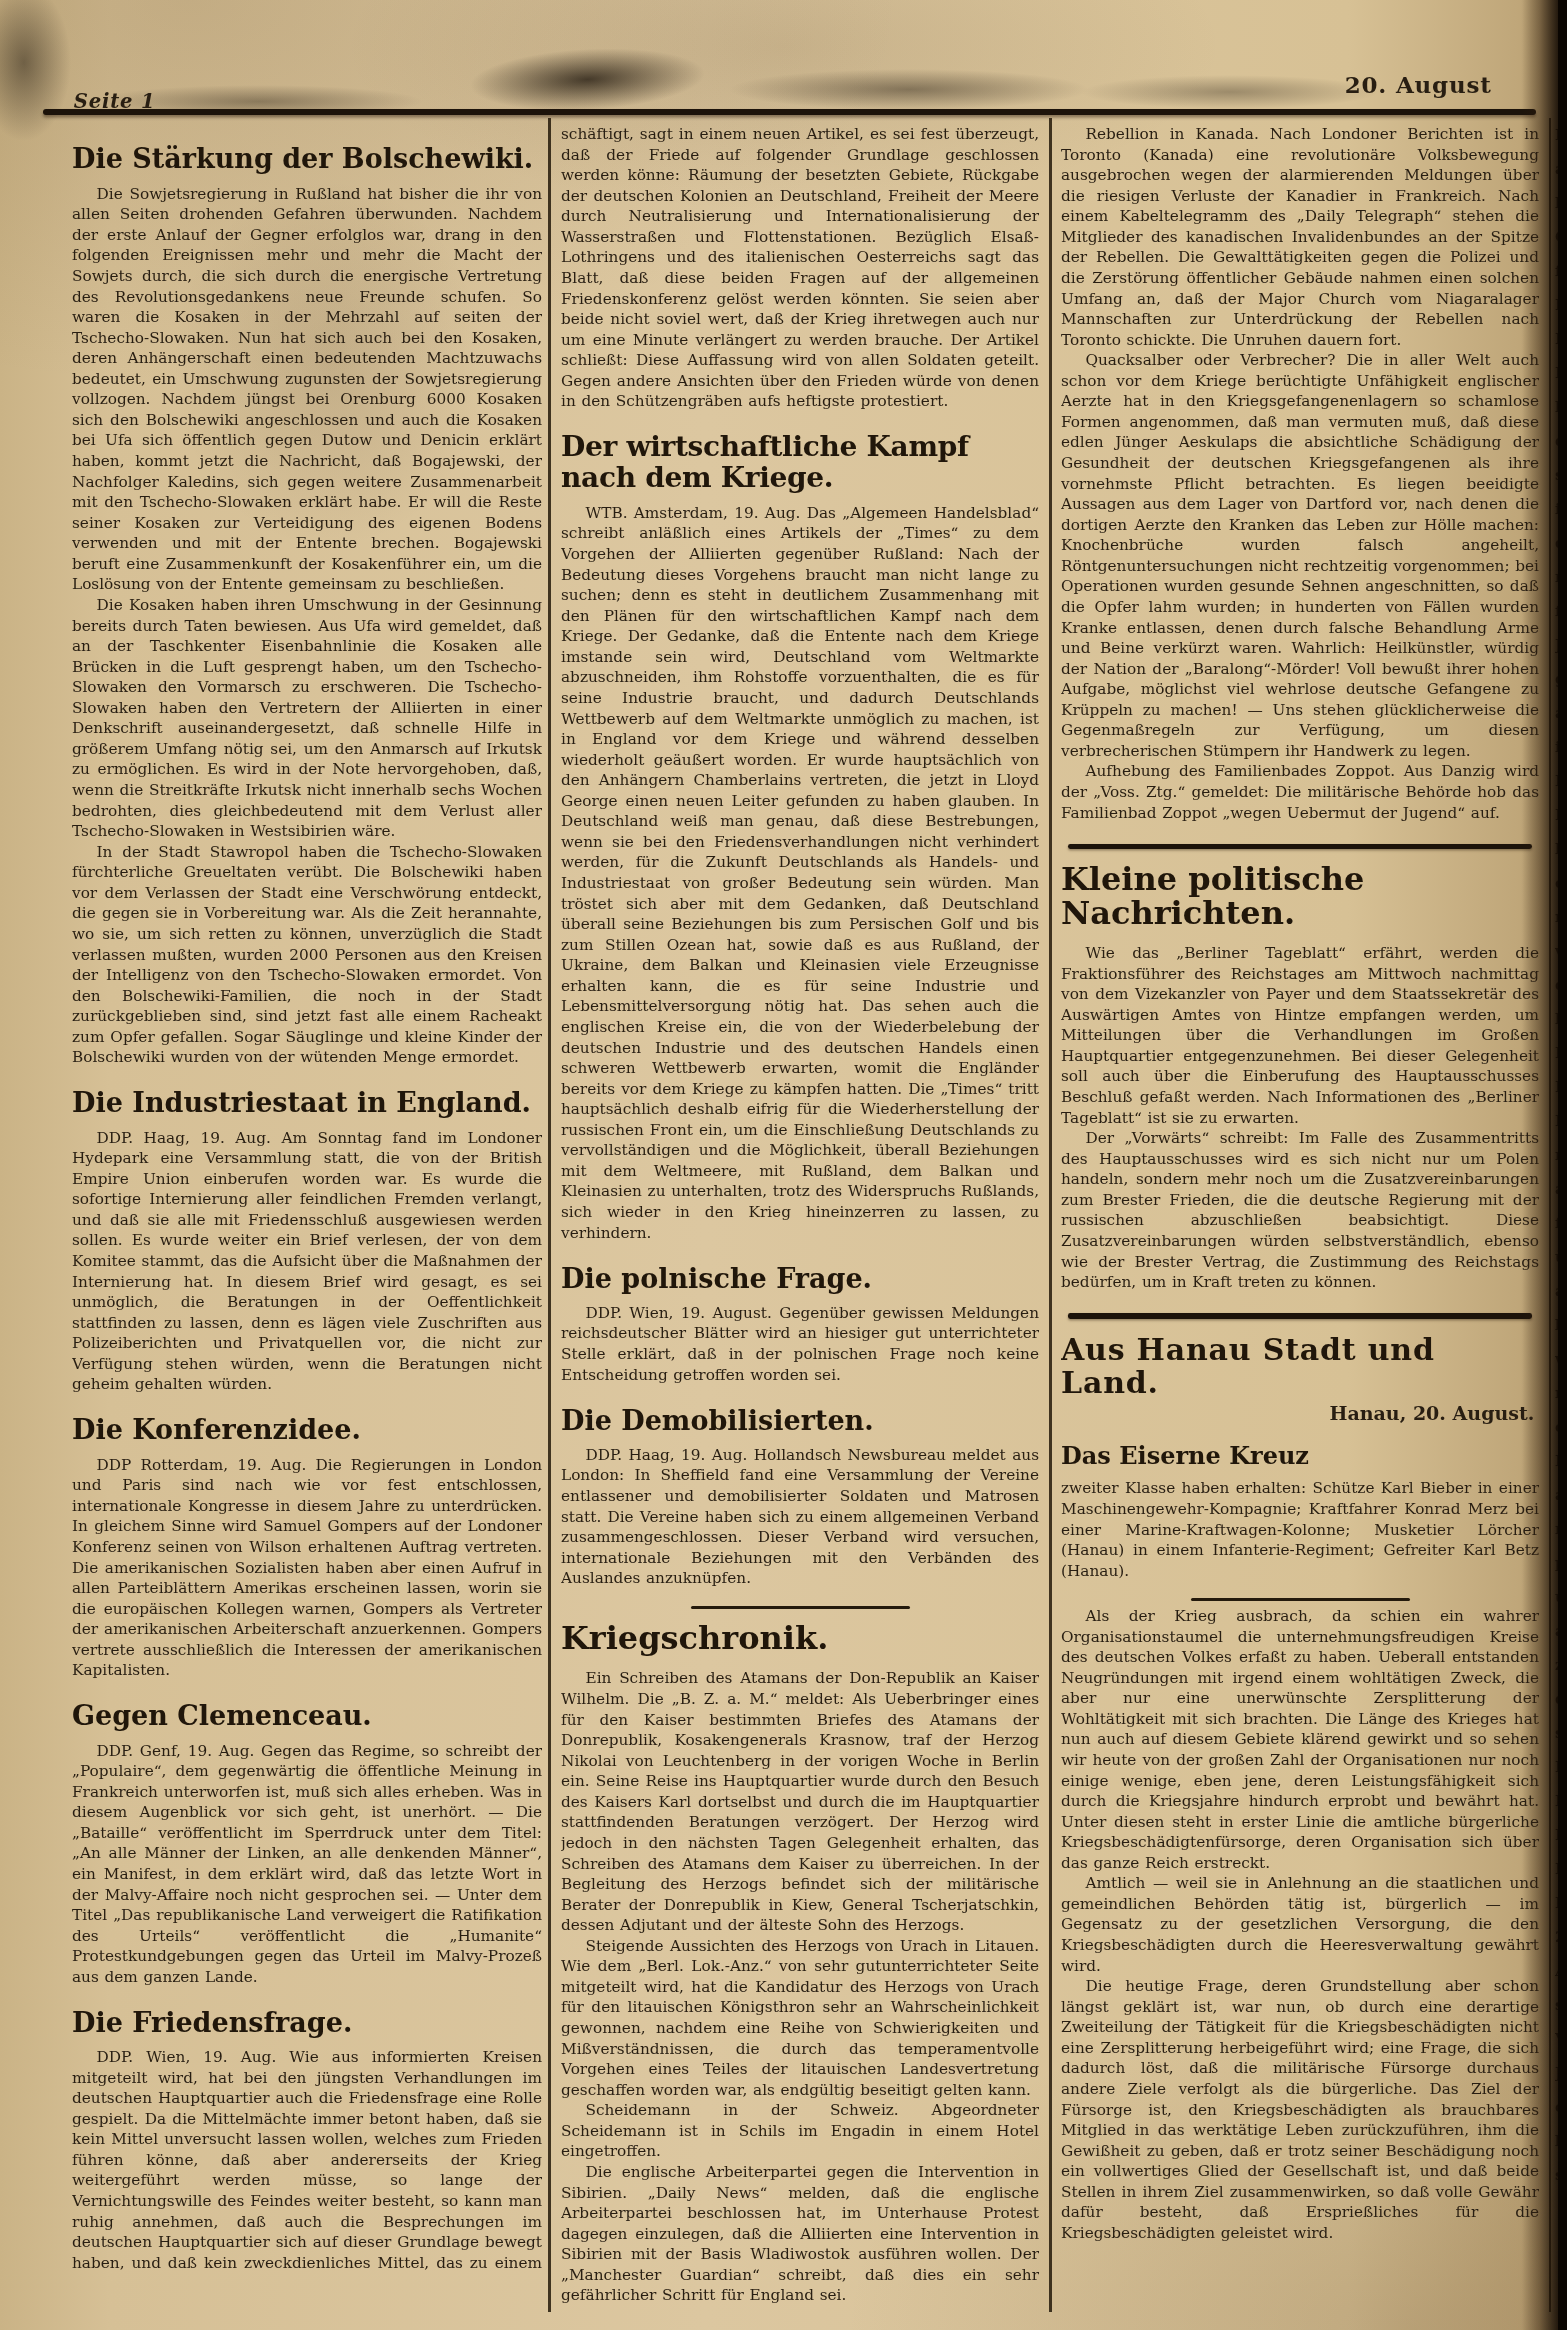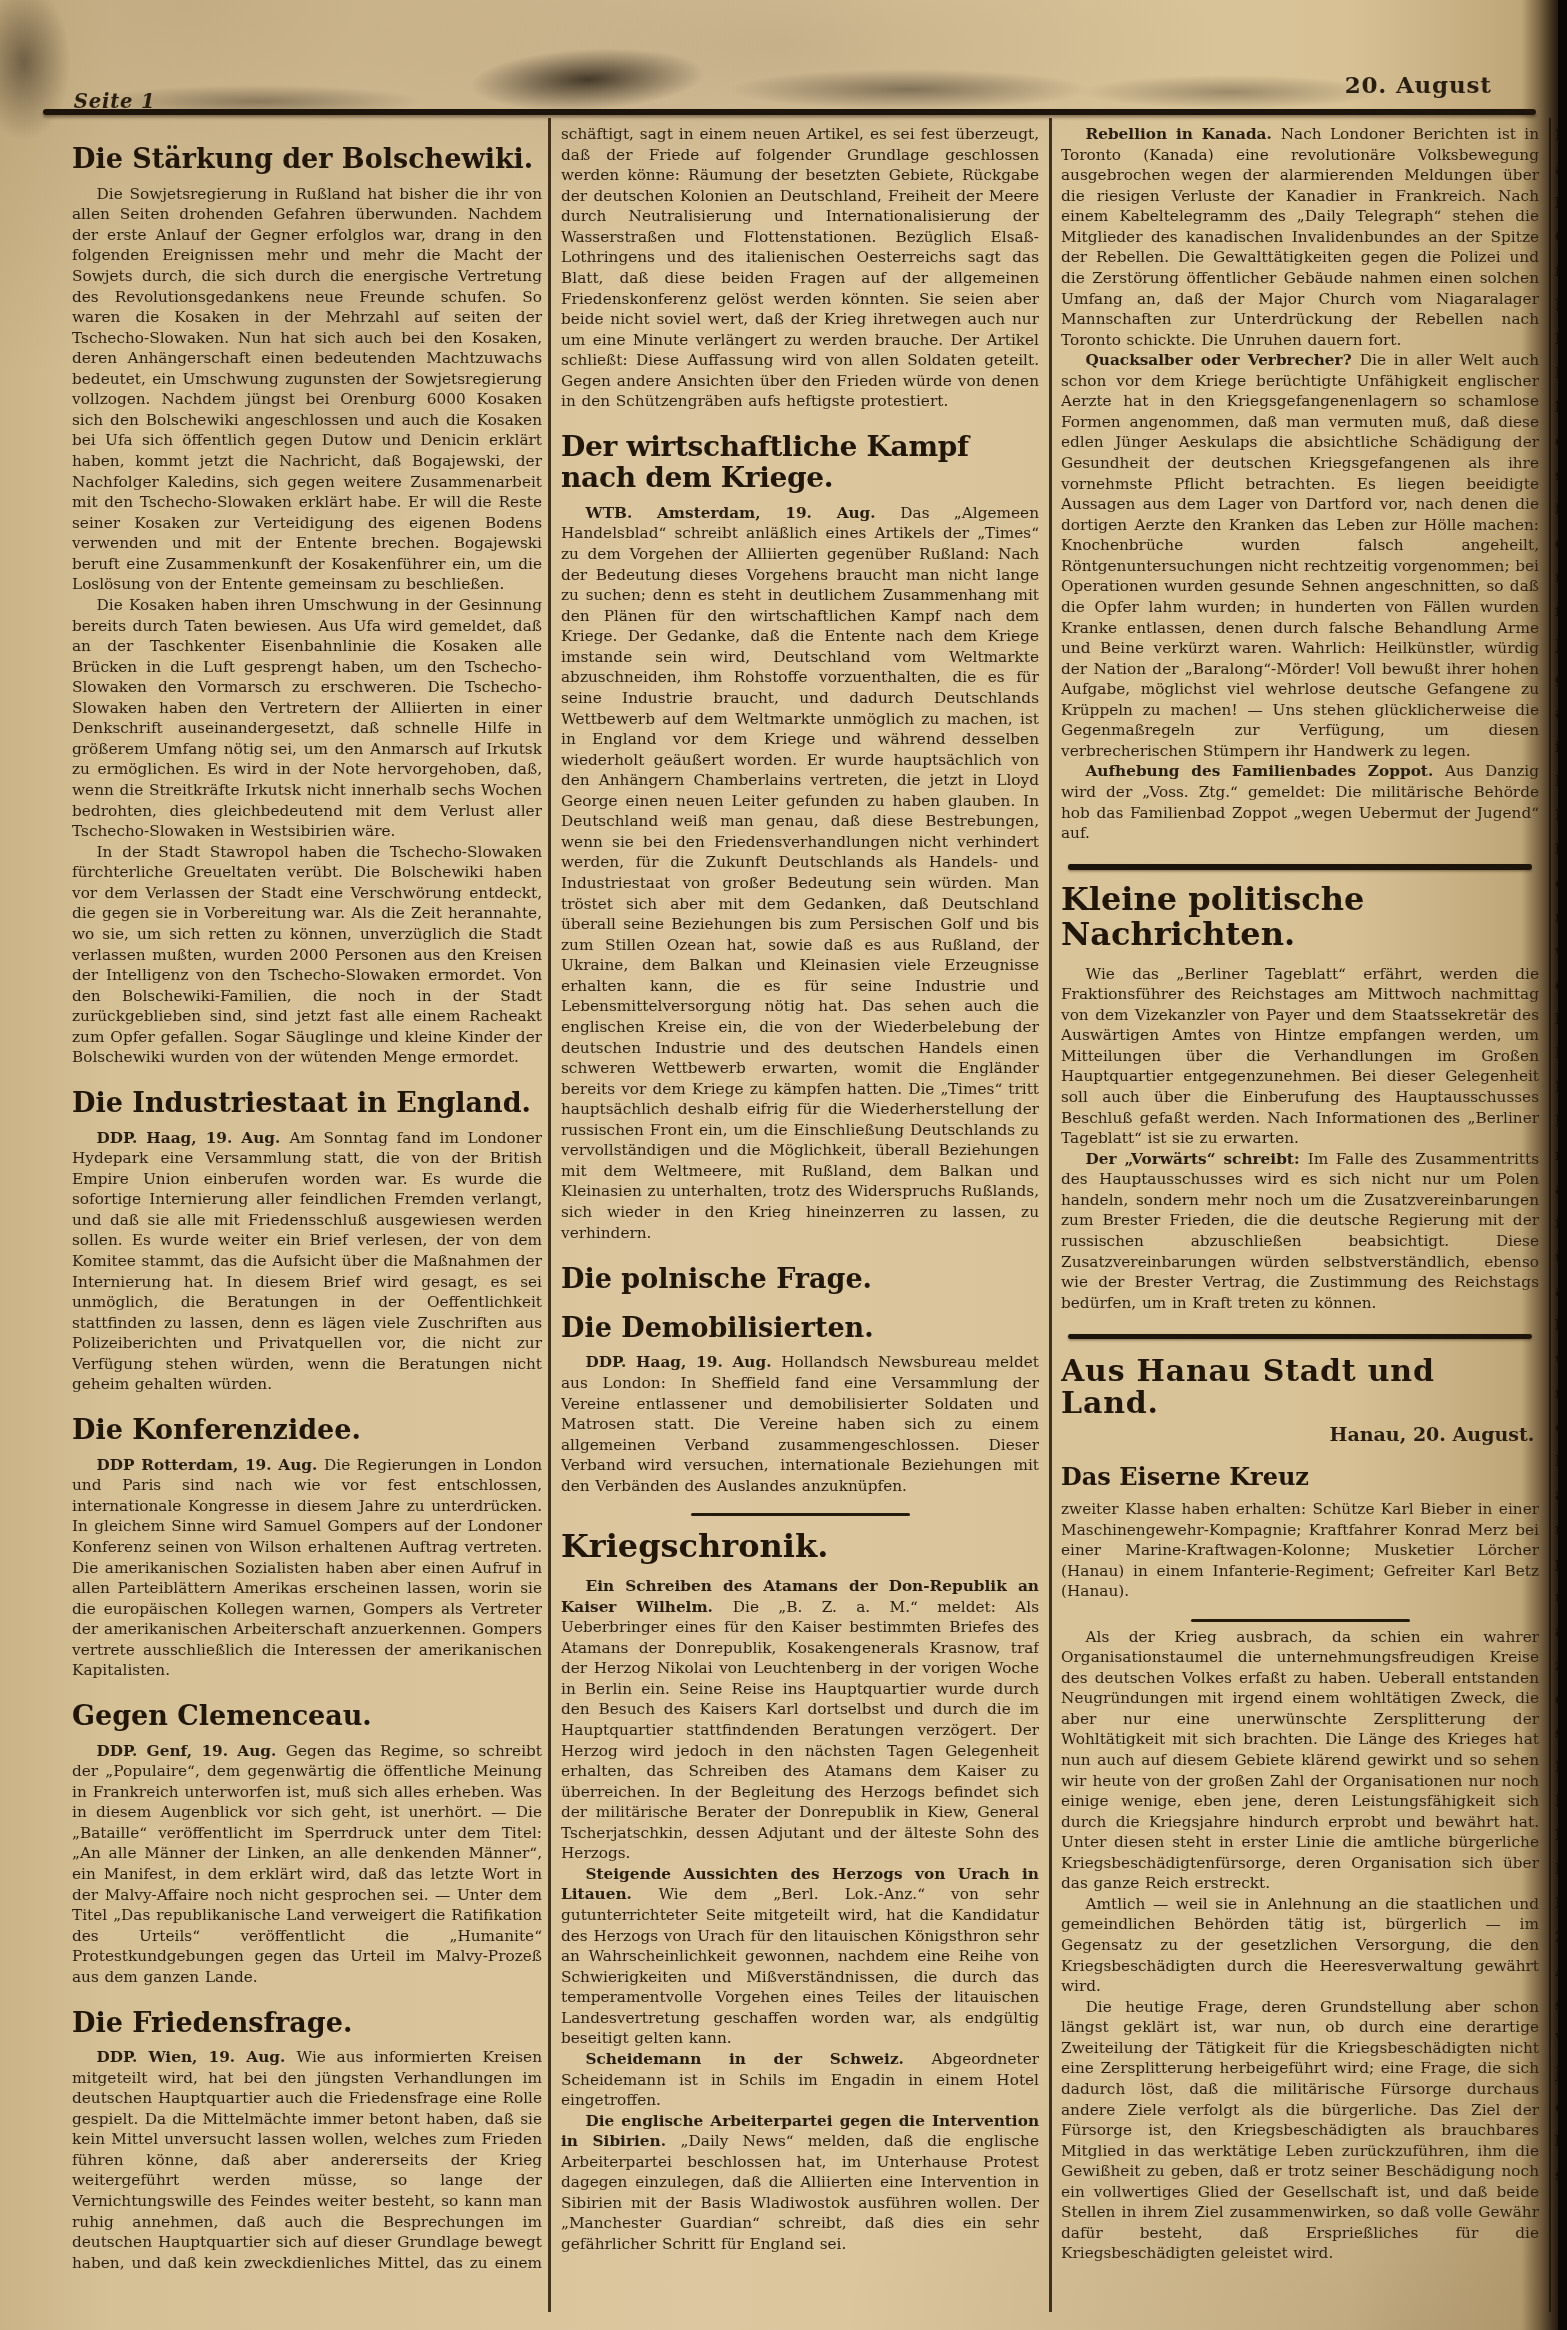--- a/index.html
+++ b/index.html
@@ -20,21 +20,21 @@
   .vrule{position:absolute; top:118px; width:3.1px; background:#231909; opacity:.85;}
   #vr1{left:548px;  height:2194px;}
   #vr2{left:1049px; height:2194px;}
   #vr3{left:1549px; height:2194px; width:2.4px;}
   .col{position:absolute; top:124px; overflow:hidden;}
   #col1{left:72px;  width:470px; height:2147px;}
   #col2{left:561px; width:478px; height:2186px;}
   #col3{left:1061px;width:478px; height:2186px;}
   .col p{margin:0; text-indent:1.6em; text-align:justify; font-size:15.3px; line-height:1.345; word-spacing:0.8px;}
   .col p.noindent{text-indent:0;}
-  .lead{font-weight:bold;}
+  .lead{font-weight:normal;}
   .headline{font-weight:bold; line-height:1.08; color:#20160a;}
   .h-large  {font-size:27px; margin:20.4px 0 10.2px;}
   .h-wide   {font-size:28px; letter-spacing:-0.3px;}
   .h-medium {font-size:24px; margin:19px 0 9.4px;}
   .h-section{font-size:32px; margin:12.5px 0 12.5px;}
   .h-banner {font-size:30px; margin:15.7px 0 3.1px; letter-spacing:0.8px;}
   .dateline{text-align:right; font-weight:bold; font-size:19px; margin:1.6px 4.7px 7.8px 0;}
   .rule-short{width:219px; height:3.1px; background:#241a0c; margin:17px auto 4.7px; border-radius:1.6px;}
   .rule-thick{width:97%;  height:5.5px; background:#1c130a; margin:20.4px auto 6.3px; border-radius:2.4px; box-shadow:0 1.6px 2.4px rgba(40,25,10,.4);}
   .sliver{position:absolute; left:1555px; top:118px; width:31px; height:2163px; overflow:hidden;
@@ -84,20 +84,21 @@
       <div class="headline h-large">Gegen Clemenceau.</div>
       <p><span class="lead">DDP. Genf, 19. Aug. </span>Gegen das Regime, so schreibt der „Populaire“, dem gegenwärtig die öffentliche Meinung in Frankreich unterworfen ist, muß sich alles erheben. Was in diesem Augenblick vor sich geht, ist unerhört. — Die „Bataille“ veröffentlicht im Sperrdruck unter dem Titel: „An alle Männer der Linken, an alle denkenden Männer“, ein Manifest, in dem erklärt wird, daß das letzte Wort in der Malvy-Affaire noch nicht gesprochen sei. — Unter dem Titel „Das republikanische Land verweigert die Ratifikation des Urteils“ veröffentlicht die „Humanite“ Protestkundgebungen gegen das Urteil im Malvy-Prozeß aus dem ganzen Lande.</p>
       <div class="headline h-large">Die Friedensfrage.</div>
       <p><span class="lead">DDP. Wien, 19. Aug. </span>Wie aus informierten Kreisen mitgeteilt wird, hat bei den jüngsten Verhandlungen im deutschen Hauptquartier auch die Friedensfrage eine Rolle gespielt. Da die Mittelmächte immer betont haben, daß sie kein Mittel unversucht lassen wollen, welches zum Frieden führen könne, daß aber andererseits der Krieg weitergeführt werden müsse, so lange der Vernichtungswille des Feindes weiter besteht, so kann man ruhig annehmen, daß auch die Besprechungen im deutschen Hauptquartier sich auf dieser Grundlage bewegt haben, und daß kein zweckdienliches Mittel, das zu einem ehrlichen und gerechten Frieden führen könnte, als von vornherein ausgeschlossen oder derzeit aufgegeben betrachtet werden kann.</p>
     </div>
   <div class="col" id="col2">
       <p class="noindent">schäftigt, sagt in einem neuen Artikel, es sei fest überzeugt, daß der Friede auf folgender Grundlage geschlossen werden könne: Räumung der besetzten Gebiete, Rückgabe der deutschen Kolonien an Deutschland, Freiheit der Meere durch Neutralisierung und Internationalisierung der Wasserstraßen und Flottenstationen. Bezüglich Elsaß-Lothringens und des italienischen Oesterreichs sagt das Blatt, daß diese beiden Fragen auf der allgemeinen Friedenskonferenz gelöst werden könnten. Sie seien aber beide nicht soviel wert, daß der Krieg ihretwegen auch nur um eine Minute verlängert zu werden brauche. Der Artikel schließt: Diese Auffassung wird von allen Soldaten geteilt. Gegen andere Ansichten über den Frieden würde von denen in den Schützengräben aufs heftigste protestiert.</p>
       <div class="headline h-large h-wide">Der wirtschaftliche Kampf nach dem Kriege.</div>
       <p><span class="lead">WTB. Amsterdam, 19. Aug. </span>Das „Algemeen Handelsblad“ schreibt anläßlich eines Artikels der „Times“ zu dem Vorgehen der Alliierten gegenüber Rußland: Nach der Bedeutung dieses Vorgehens braucht man nicht lange zu suchen; denn es steht in deutlichem Zusammenhang mit den Plänen für den wirtschaftlichen Kampf nach dem Kriege. Der Gedanke, daß die Entente nach dem Kriege imstande sein wird, Deutschland vom Weltmarkte abzuschneiden, ihm Rohstoffe vorzuenthalten, die es für seine Industrie braucht, und dadurch Deutschlands Wettbewerb auf dem Weltmarkte unmöglich zu machen, ist in England vor dem Kriege und während desselben wiederholt geäußert worden. Er wurde hauptsächlich von den Anhängern Chamberlains vertreten, die jetzt in Lloyd George einen neuen Leiter gefunden zu haben glauben. In Deutschland weiß man genau, daß diese Bestrebungen, wenn sie bei den Friedensverhandlungen nicht verhindert werden, für die Zukunft Deutschlands als Handels- und Industriestaat von großer Bedeutung sein würden. Man tröstet sich aber mit dem Gedanken, daß Deutschland überall seine Beziehungen bis zum Persischen Golf und bis zum Stillen Ozean hat, sowie daß es aus Rußland, der Ukraine, dem Balkan und Kleinasien viele Erzeugnisse erhalten kann, die es für seine Industrie und Lebensmittelversorgung nötig hat. Das sehen auch die englischen Kreise ein, die von der Wiederbelebung der deutschen Industrie und des deutschen Handels einen schweren Wettbewerb erwarten, womit die Engländer bereits vor dem Kriege zu kämpfen hatten. Die „Times“ tritt hauptsächlich deshalb eifrig für die Wiederherstellung der russischen Front ein, um die Einschließung Deutschlands zu vervollständigen und die Möglichkeit, überall Beziehungen mit dem Weltmeere, mit Rußland, dem Balkan und Kleinasien zu unterhalten, trotz des Widerspruchs Rußlands, sich wieder in den Krieg hineinzerren zu lassen, zu verhindern.</p>
       <div class="headline h-large">Die polnische Frage.</div>
+      <p><span class="lead">DDP. Wien, 19. August. </span>Gegenüber gewissen Meldungen reichsdeutscher Blätter wird an hiesiger gut unterrichteter Stelle erklärt, daß in der polnischen Frage noch keine Entscheidung getroffen worden sei.</p>
       <div class="headline h-large">Die Demobilisierten.</div>
       <p><span class="lead">DDP. Haag, 19. Aug. </span>Hollandsch Newsbureau meldet aus London: In Sheffield fand eine Versammlung der Vereine entlassener und demobilisierter Soldaten und Matrosen statt. Die Vereine haben sich zu einem allgemeinen Verband zusammengeschlossen. Dieser Verband wird versuchen, internationale Beziehungen mit den Verbänden des Auslandes anzuknüpfen.</p>
       <div class="rule-short"></div>
       <div class="headline h-section">Kriegschronik.</div>
       <p><span class="lead">Ein Schreiben des Atamans der Don-Republik an Kaiser Wilhelm. </span>Die „B. Z. a. M.“ meldet: Als Ueberbringer eines für den Kaiser bestimmten Briefes des Atamans der Donrepublik, Kosakengenerals Krasnow, traf der Herzog Nikolai von Leuchtenberg in der vorigen Woche in Berlin ein. Seine Reise ins Hauptquartier wurde durch den Besuch des Kaisers Karl dortselbst und durch die im Hauptquartier stattfindenden Beratungen verzögert. Der Herzog wird jedoch in den nächsten Tagen Gelegenheit erhalten, das Schreiben des Atamans dem Kaiser zu überreichen. In der Begleitung des Herzogs befindet sich der militärische Berater der Donrepublik in Kiew, General Tscherjatschkin, dessen Adjutant und der älteste Sohn des Herzogs.</p>
       <p><span class="lead">Steigende Aussichten des Herzogs von Urach in Litauen. </span>Wie dem „Berl. Lok.-Anz.“ von sehr gutunterrichteter Seite mitgeteilt wird, hat die Kandidatur des Herzogs von Urach für den litauischen Königsthron sehr an Wahrscheinlichkeit gewonnen, nachdem eine Reihe von Schwierigkeiten und Mißverständnissen, die durch das temperamentvolle Vorgehen eines Teiles der litauischen Landesvertretung geschaffen worden war, als endgültig beseitigt gelten kann.</p>
       <p><span class="lead">Scheidemann in der Schweiz. </span>Abgeordneter Scheidemann ist in Schils im Engadin in einem Hotel eingetroffen.</p>
       <p><span class="lead">Die englische Arbeiterpartei gegen die Intervention in Sibirien. </span>„Daily News“ melden, daß die englische Arbeiterpartei beschlossen hat, im Unterhause Protest dagegen einzulegen, daß die Alliierten eine Intervention in Sibirien mit der Basis Wladiwostok ausführen wollen. Der „Manchester Guardian“ schreibt, daß dies ein sehr gefährlicher Schritt für England sei.</p>
     </div>
   <div class="col" id="col3">

